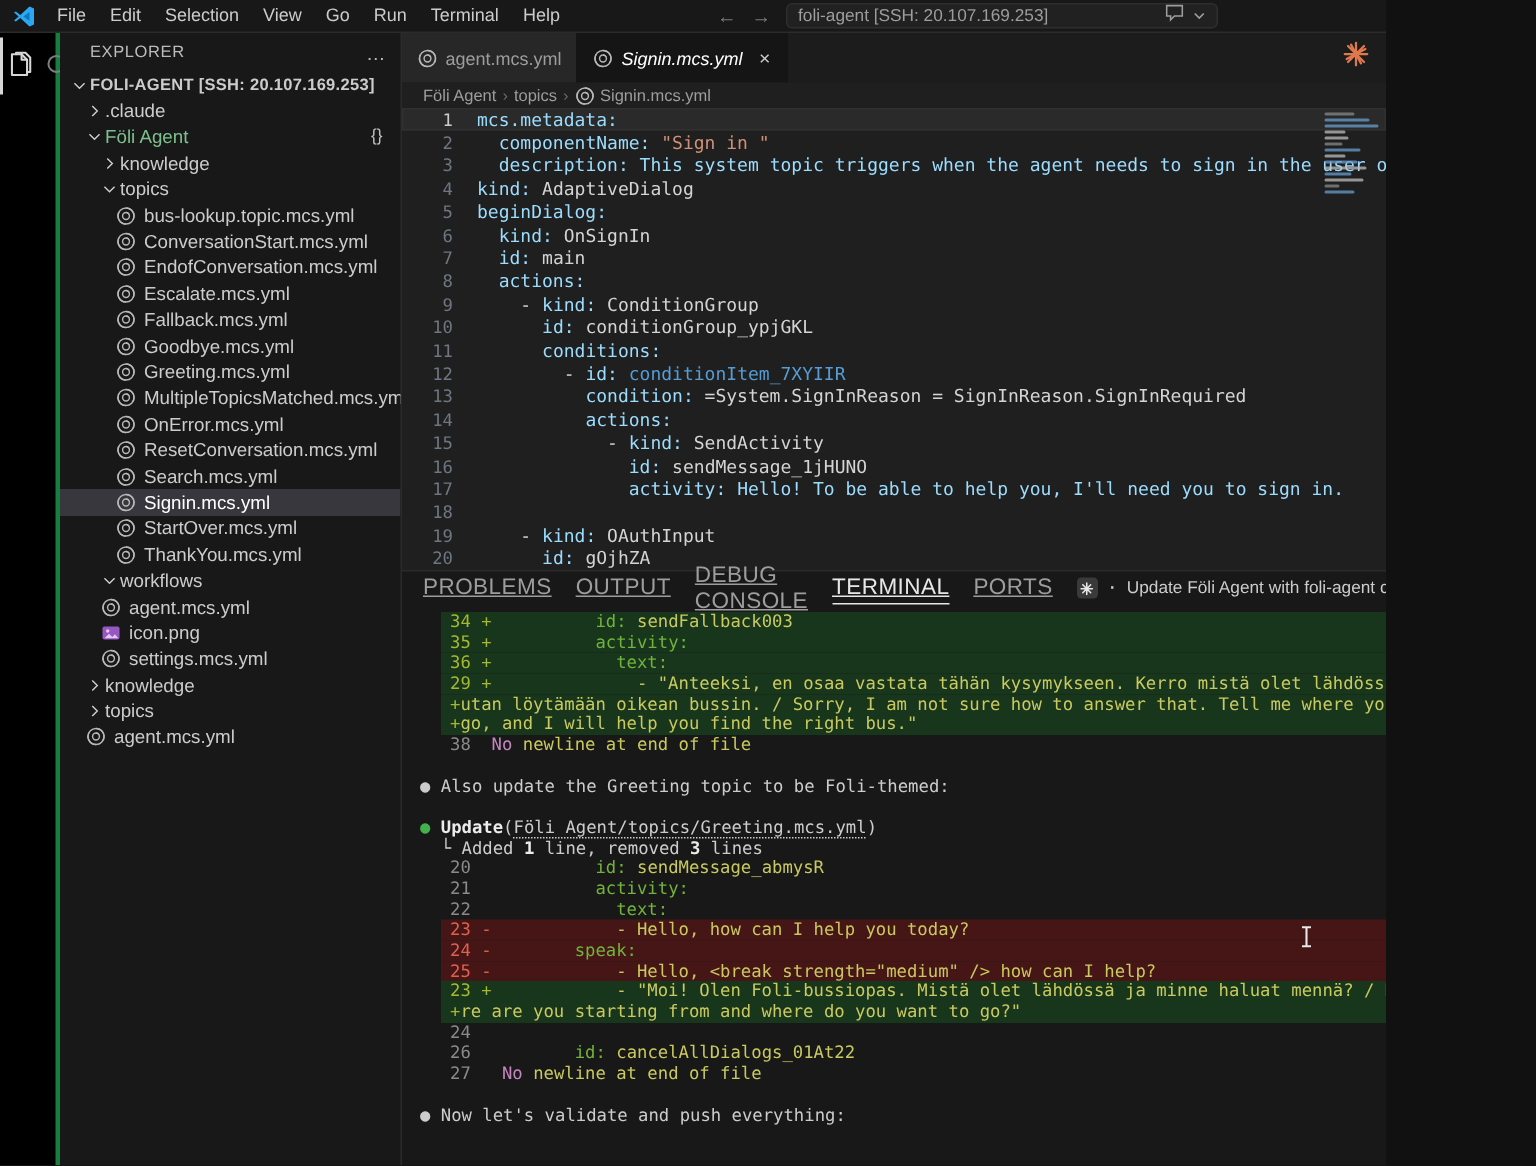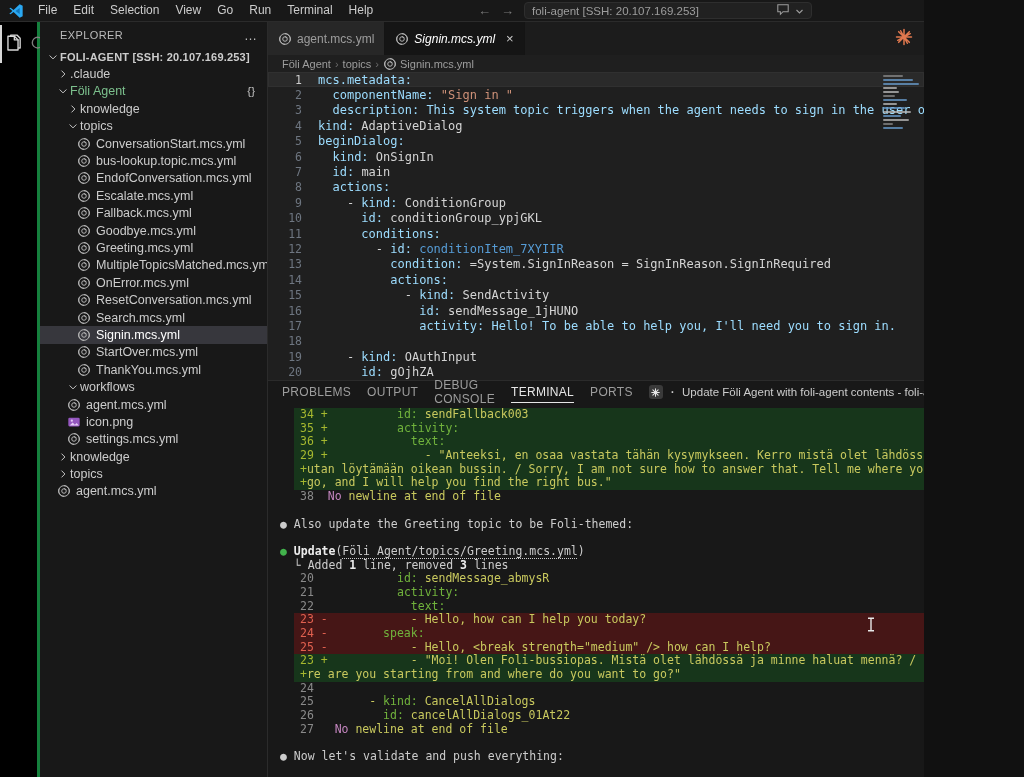--- a/index.html
+++ b/index.html
@@ -49,21 +49,21 @@
   .eline{height:15.4px;display:flex;align-items:center;}
   .eline.current{background:#2a2a2a;box-shadow:inset 0 0 0 1px #303030;}
   .eline .lnum{width:34px;flex:none;text-align:right;color:#6e7681;padding-right:16px;font-size:11.5px;}
   .eline .ecode{white-space:pre;}
   .sg-k{color:#9cdcfe}.sg-s{color:#ce9178}.sg-v{color:#569cd6}.sg-p{color:#d4d4d4}.sg-d{color:#cccccc}
   #minimap{position:absolute;top:3px;right:3px;width:38px;z-index:5;}
   .mm-bar{height:2px;margin-bottom:2px;border-radius:1px;opacity:.75;}
   
   #panel{flex:1;background:#181818;border-top:1px solid #2b2b2b;box-sizing:border-box;display:flex;flex-direction:column;min-height:0;}
   #panel-tabbar{height:22px;display:flex;align-items:center;padding-left:14px;flex:none;}
-  .ptab{font-size:12px;letter-spacing:.3px;color:#9d9d9d;margin-right:16px;height:21px;display:flex;align-items:center;cursor:pointer;border-bottom:1px solid transparent;box-sizing:border-box;}
+  .ptab{font-size:15px;letter-spacing:.3px;color:#9d9d9d;margin-right:16px;height:21px;display:flex;align-items:center;cursor:pointer;border-bottom:1px solid transparent;box-sizing:border-box;text-decoration:underline;}
   .ptab.active{color:#e7e7e7;border-bottom-color:#e7e7e7;}
   #panel-right{margin-left:auto;display:flex;align-items:center;gap:7px;padding-right:12px;color:#cccccc;}
   #term-profile-icon{width:14px;height:14px;border-radius:3px;background:#3a3a3a;display:flex;align-items:center;justify-content:center;color:#e8e8e8;}
   #terminal-title{font-size:11.5px;color:#cccccc;white-space:nowrap;}
   .pact{display:flex;align-items:center;justify-content:center;width:16px;height:16px;color:#cccccc;cursor:pointer;}
   
   #terminal{flex:1;overflow:hidden;padding:5px 0 0 12px;font-family:"DejaVu Sans Mono","Liberation Mono",monospace;font-size:11.5px;}
   .trow{height:13.7px;line-height:13.7px;white-space:pre;}
   .trow.diff{margin-left:14px;padding-left:6px;}
   .trow.bg-add{background:#17361b;}
@@ -234,32 +234,32 @@
           </div>
           <div class="x-row" style="padding-left: 36px;">
             <span class="ficon">
               <svg width="14" height="14" viewBox="0 0 16 16" fill="none" stroke="#b8b8b8" stroke-width="1.1">
                 <circle cx="8" cy="8" r="6.1"></circle>
                 <path d="M8 1.9a6.1 6.1 0 0 1 5.3 9.1M8 14.1A6.1 6.1 0 0 1 2.7 5"></path>
                 <circle cx="8" cy="8" r="2.6"></circle>
                 <path d="M8 5.4a2.6 2.6 0 0 1 2.3 1.3"></path>
               </svg>
             </span>
+            <span>bus-lookup.topic.mcs.yml</span>
+          </div>
+          <div class="x-row" style="padding-left: 36px;">
+            <span class="ficon">
+              <svg width="14" height="14" viewBox="0 0 16 16" fill="none" stroke="#b8b8b8" stroke-width="1.1">
+                <circle cx="8" cy="8" r="6.1"></circle>
+                <path d="M8 1.9a6.1 6.1 0 0 1 5.3 9.1M8 14.1A6.1 6.1 0 0 1 2.7 5"></path>
+                <circle cx="8" cy="8" r="2.6"></circle>
+                <path d="M8 5.4a2.6 2.6 0 0 1 2.3 1.3"></path>
+              </svg>
+            </span>
             <span>ConversationStart.mcs.yml</span>
-          </div>
-          <div class="x-row" style="padding-left: 36px;">
-            <span class="ficon">
-              <svg width="14" height="14" viewBox="0 0 16 16" fill="none" stroke="#b8b8b8" stroke-width="1.1">
-                <circle cx="8" cy="8" r="6.1"></circle>
-                <path d="M8 1.9a6.1 6.1 0 0 1 5.3 9.1M8 14.1A6.1 6.1 0 0 1 2.7 5"></path>
-                <circle cx="8" cy="8" r="2.6"></circle>
-                <path d="M8 5.4a2.6 2.6 0 0 1 2.3 1.3"></path>
-              </svg>
-            </span>
-            <span>bus-lookup.topic.mcs.yml</span>
           </div>
           <div class="x-row" style="padding-left: 36px;">
             <span class="ficon">
               <svg width="14" height="14" viewBox="0 0 16 16" fill="none" stroke="#b8b8b8" stroke-width="1.1">
                 <circle cx="8" cy="8" r="6.1"></circle>
                 <path d="M8 1.9a6.1 6.1 0 0 1 5.3 9.1M8 14.1A6.1 6.1 0 0 1 2.7 5"></path>
                 <circle cx="8" cy="8" r="2.6"></circle>
                 <path d="M8 5.4a2.6 2.6 0 0 1 2.3 1.3"></path>
               </svg>
             </span>
@@ -675,21 +675,20 @@
             <div class="trow"><span class="sg-td">  └ Added </span><span class="sg-tb">1</span><span class="sg-td"> line, removed </span><span class="sg-tb">3</span><span class="sg-td"> lines</span></div>
             <div class="trow diff"><span class="sg-lnc">20</span><span class="sg-td">            </span><span class="sg-tk">id:</span><span class="sg-td"> </span><span class="sg-ty">sendMessage_abmysR</span></div>
             <div class="trow diff"><span class="sg-lnc">21</span><span class="sg-td">            </span><span class="sg-tk">activity:</span></div>
             <div class="trow diff"><span class="sg-lnc">22</span><span class="sg-td">              </span><span class="sg-tk">text:</span></div>
             <div class="trow diff bg-del"><span class="sg-lnm">23 -</span><span class="sg-td">            </span><span class="sg-ty">- Hello, how can I help you today?</span></div>
             <div class="trow diff bg-del"><span class="sg-lnm">24 -</span><span class="sg-td">        </span><span class="sg-tk">speak:</span></div>
             <div class="trow diff bg-del"><span class="sg-lnm">25 -</span><span class="sg-td">            </span><span class="sg-ty">- Hello, &lt;break strength="medium" /&gt; how can I help?</span></div>
             <div class="trow diff bg-add"><span class="sg-lnp">23 +</span><span class="sg-td">            </span><span class="sg-ty">- "Moi! Olen Foli-bussiopas. Mistä olet lähdössä ja minne haluat mennä? / Hi! I am your Foli bus guide. Whe</span></div>
             <div class="trow diff bg-add"><span class="sg-lnp">+</span><span class="sg-ty">re are you starting from and where do you want to go?"</span></div>
             <div class="trow diff"><span class="sg-lnc">24</span></div>
-            <div class="trow diff"><span class="sg-lnc">25</span><span class="sg-td">        </span><span class="sg-ty">- </span><span class="sg-tk">kind:</span><span class="sg-td"> </span><span class="sg-ty">CancelAllDialogs</span></div>
             <div class="trow diff"><span class="sg-lnc">26</span><span class="sg-td">          </span><span class="sg-tk">id:</span><span class="sg-td"> </span><span class="sg-ty">cancelAllDialogs_01At22</span></div>
             <div class="trow diff"><span class="sg-lnc">27</span><span class="sg-td">   </span><span class="sg-pu">No</span><span class="sg-ty"> newline at end of file</span></div>
             <div class="trow">&nbsp;</div>
             <div class="trow"><span class="sg-td">● Now let's validate and push everything:</span></div>
           </div>
       </div>
     </div>
   </div>
 
   <div id="ibeam">

